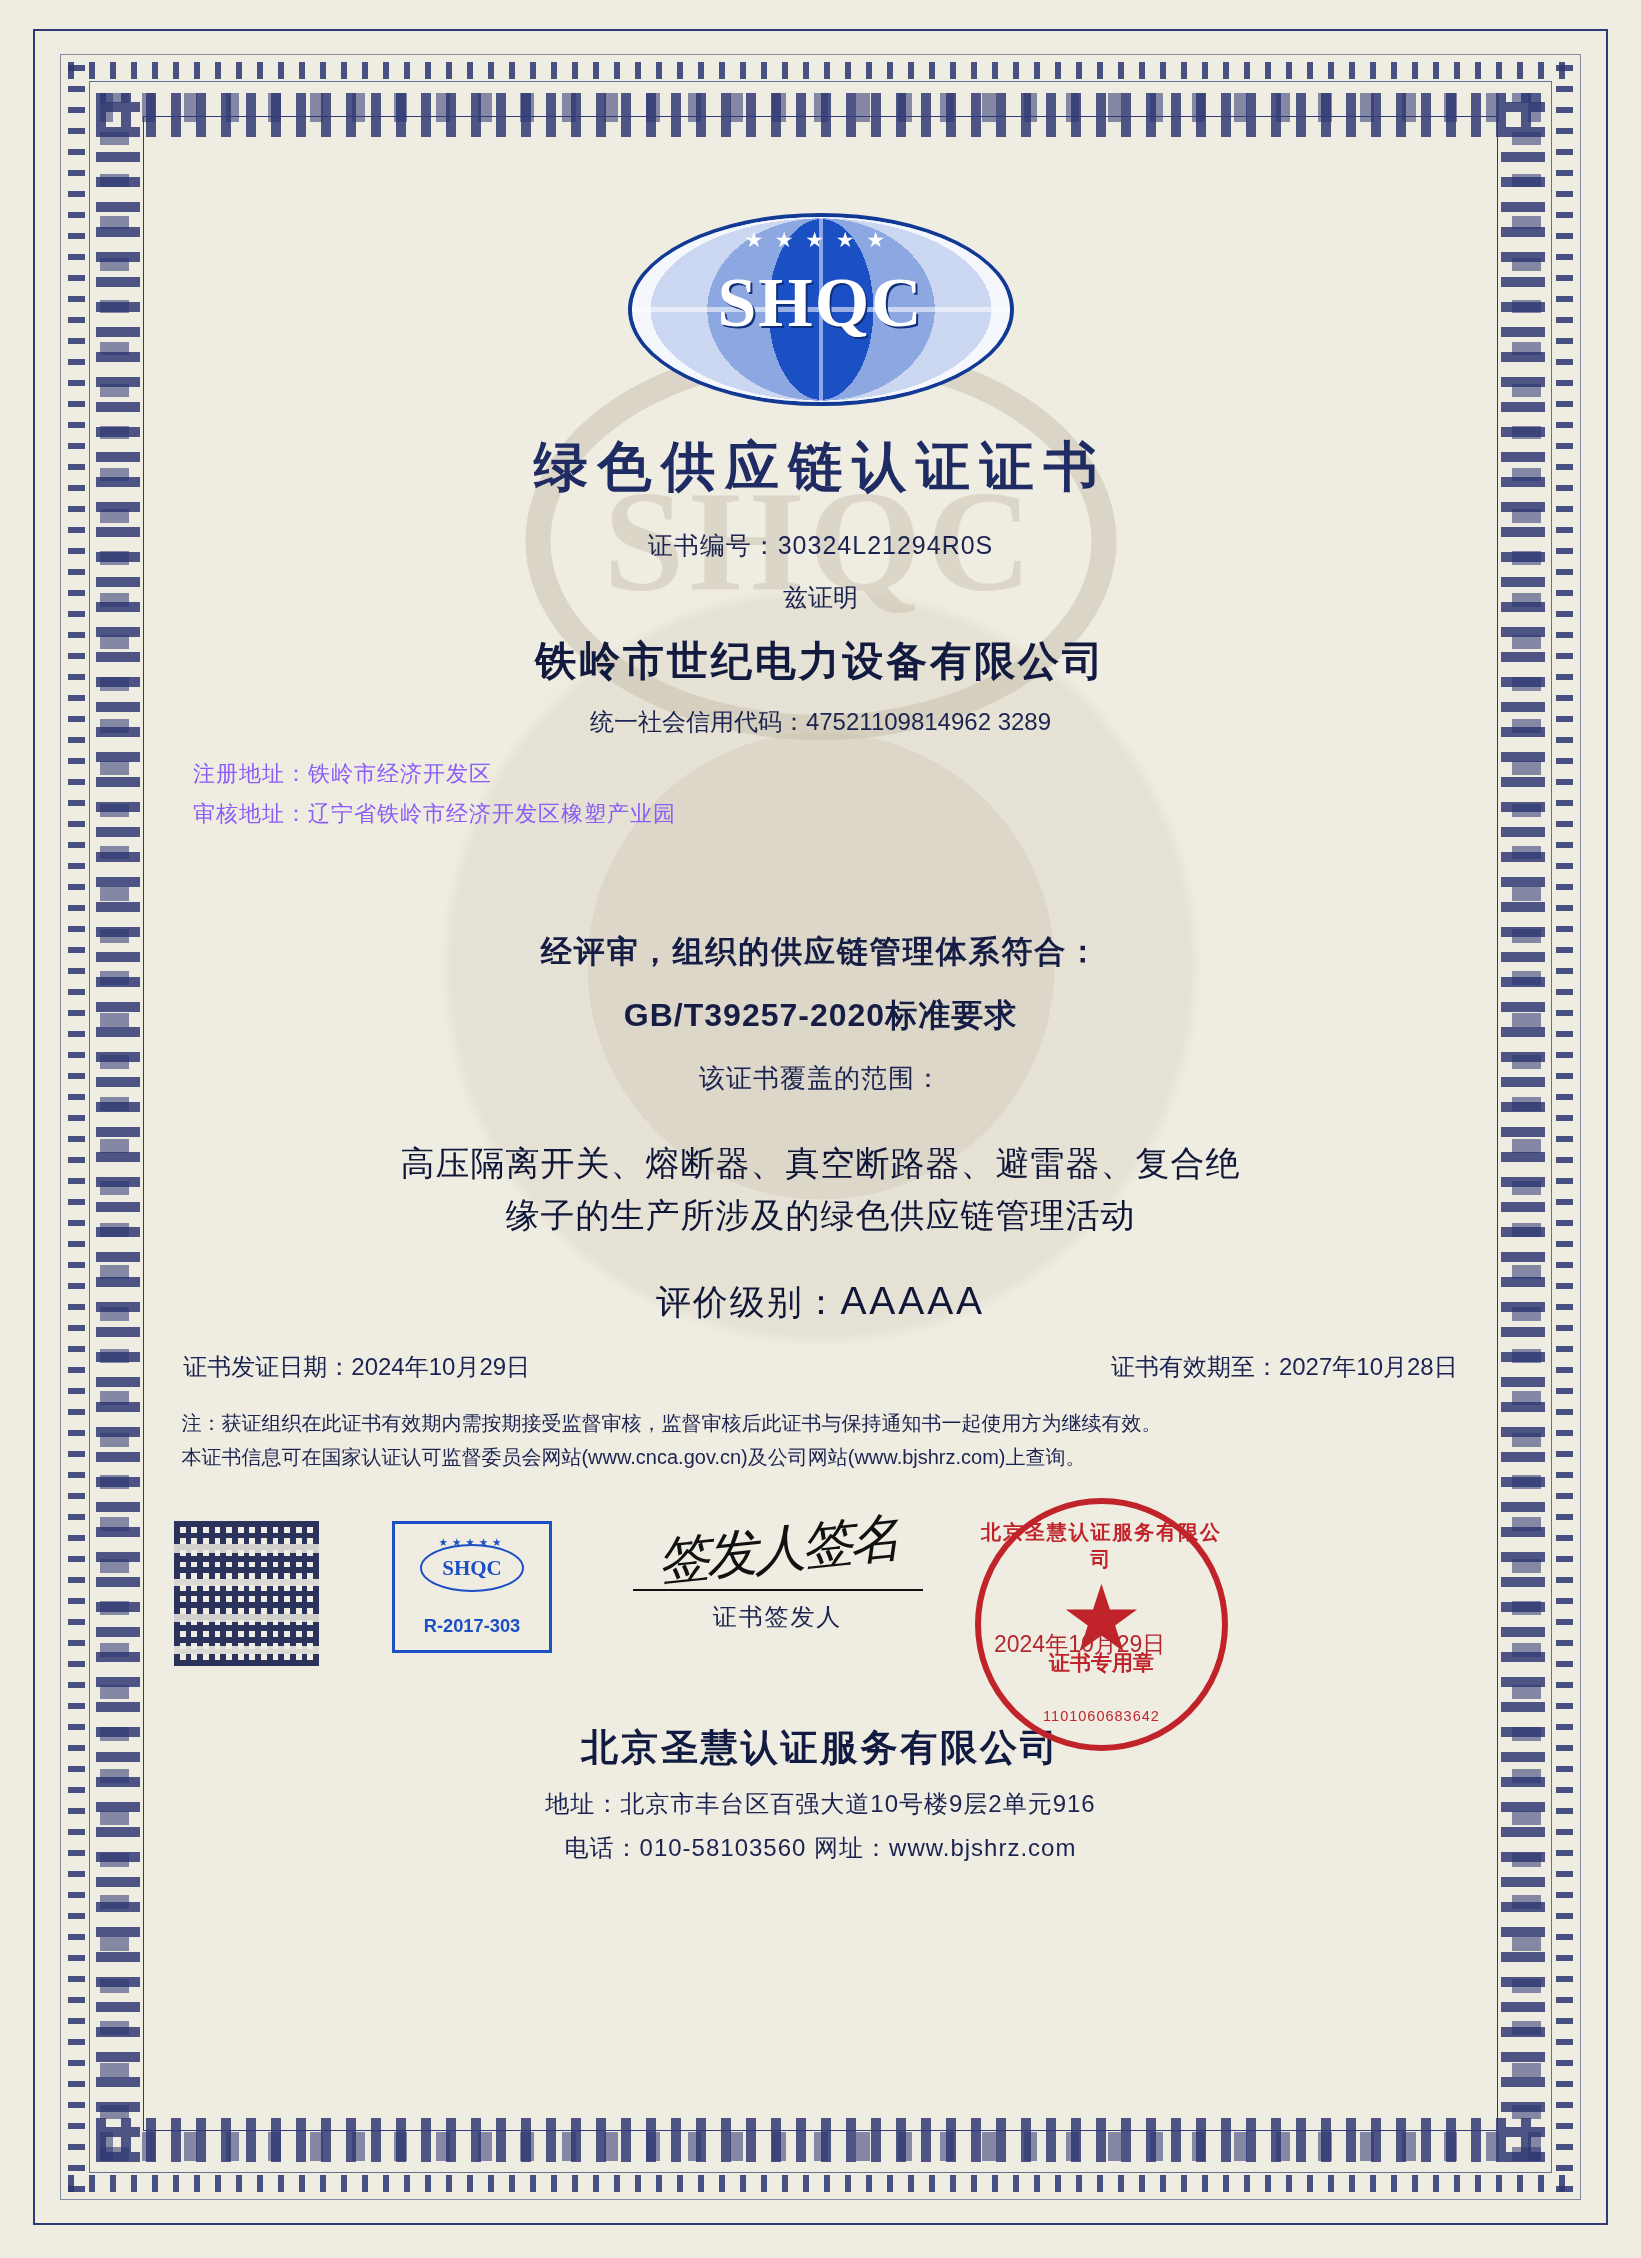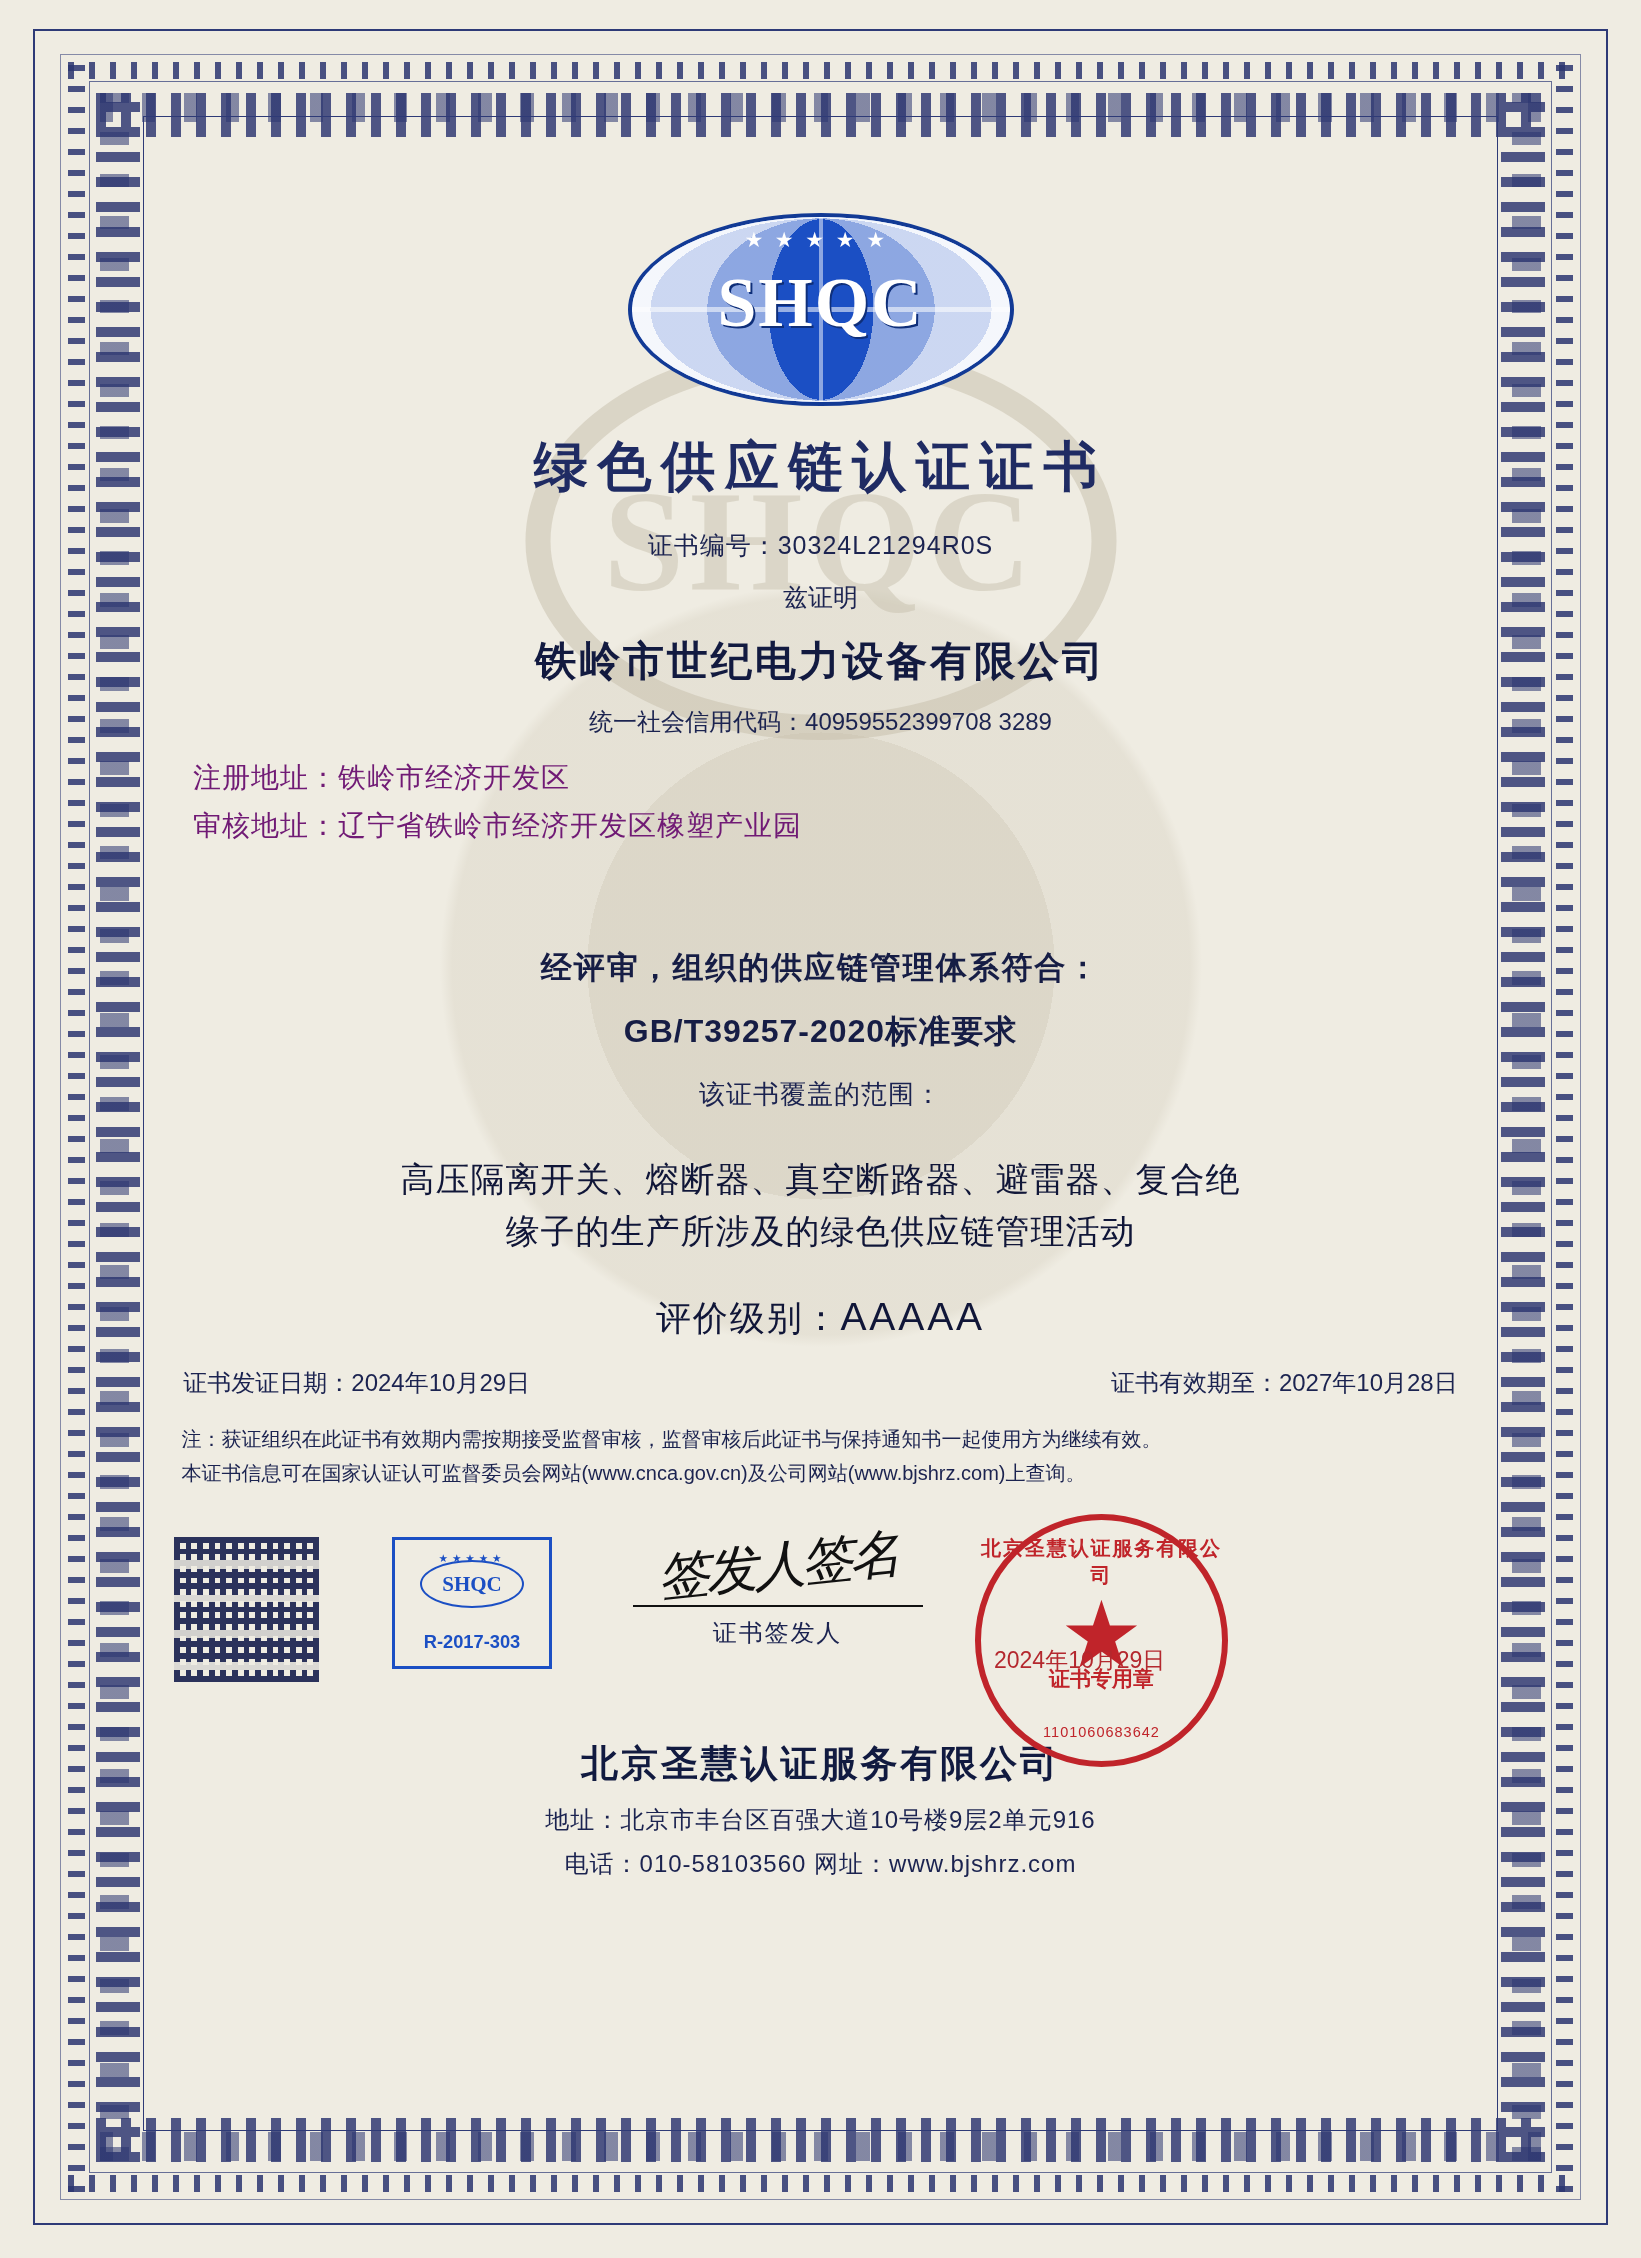--- a/index.html
+++ b/index.html
@@ -69,21 +69,21 @@
       letter-spacing:1.9px;font-family:"Liberation Serif",serif;text-shadow:1.9px 1.9px 0 #0f2f7a;}
 
   .title{margin-top:25px;font-size:54px;font-weight:bold;color:#1f2b63;letter-spacing:9.7px;
       font-family:"DejaVu Sans",sans-serif;}
   .cert-no{margin-top:25px;font-size:25px;color:#1b2350;letter-spacing:1px;}
   .hereby{margin-top:19.3px;font-size:25px;color:#1b2350;}
   .company{margin-top:19.3px;font-size:41px;font-weight:bold;color:#121a40;letter-spacing:2.9px;}
   .credit{margin-top:17.4px;font-size:24px;color:#1b2350;}
 
   .addr-block{margin-top:21px;text-align:left;padding-left:29px;}
-  .addr-line{font-size:28px;color:#701a75;margin:9.7px 0;letter-spacing:1px;}
+  .addr-line{font-size:22px;color:#8b5cf6;margin:9.7px 0;letter-spacing:1px;}
 
   .conform{margin-top:102px;font-size:31px;font-weight:bold;color:#161d45;letter-spacing:1.9px;}
   .standard{margin-top:21px;font-size:32px;font-weight:bold;color:#161d45;letter-spacing:1px;}
   .scope-label{margin-top:23px;font-size:26px;color:#1b2350;letter-spacing:1px;}
   .scope-text{margin-top:41px;font-size:34px;color:#101638;line-height:1.55;letter-spacing:1px;}
   .grade{margin-top:37px;font-size:35px;font-weight:normal;color:#101638;letter-spacing:1.9px;}
   .grade .val{font-size:39px;letter-spacing:2.9px;}
 
   .dates{margin-top:25px;display:flex;justify-content:space-between;padding:0 19.3px;
       font-size:24px;color:#1b2350;}
@@ -159,21 +159,21 @@
     </div>
 
     <div class="title">绿色供应链认证证书</div>
 
     <div class="cert-no">
       <span>证书编号：</span><span>30324L21294R0S</span>
     </div>
 
     <div class="hereby">兹证明</div>
     <div class="company">铁岭市世纪电力设备有限公司</div>
-    <div class="credit">统一社会信用代码：40959552399708 3289</div>
+    <div class="credit">统一社会信用代码：47521109814962 3289</div>
 
     <div class="addr-block">
       <div class="addr-line">注册地址：铁岭市经济开发区</div>
       <div class="addr-line">审核地址：辽宁省铁岭市经济开发区橡塑产业园</div>
     </div>
 
     <div class="conform">经评审，组织的供应链管理体系符合：</div>
     <div class="standard">GB/T39257-2020标准要求</div>
     <div class="scope-label">该证书覆盖的范围：</div>
 

